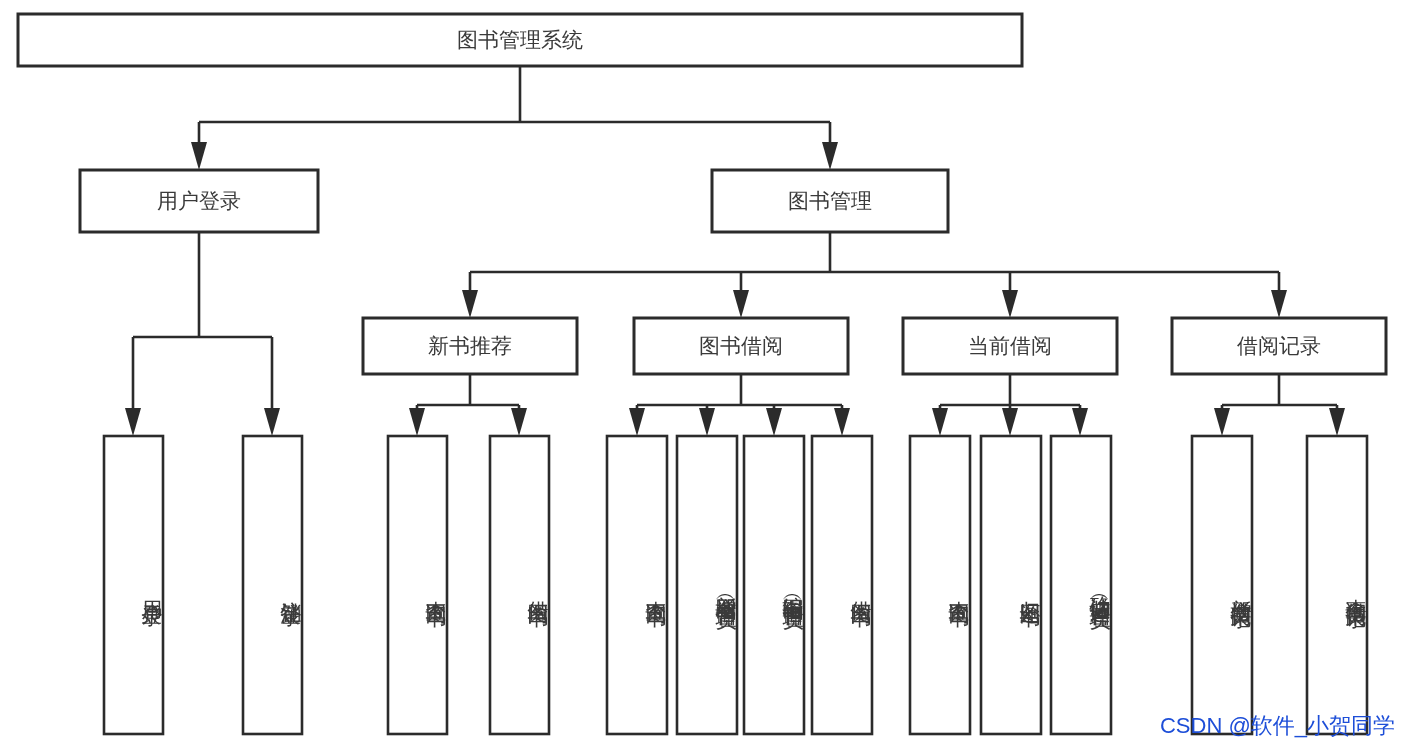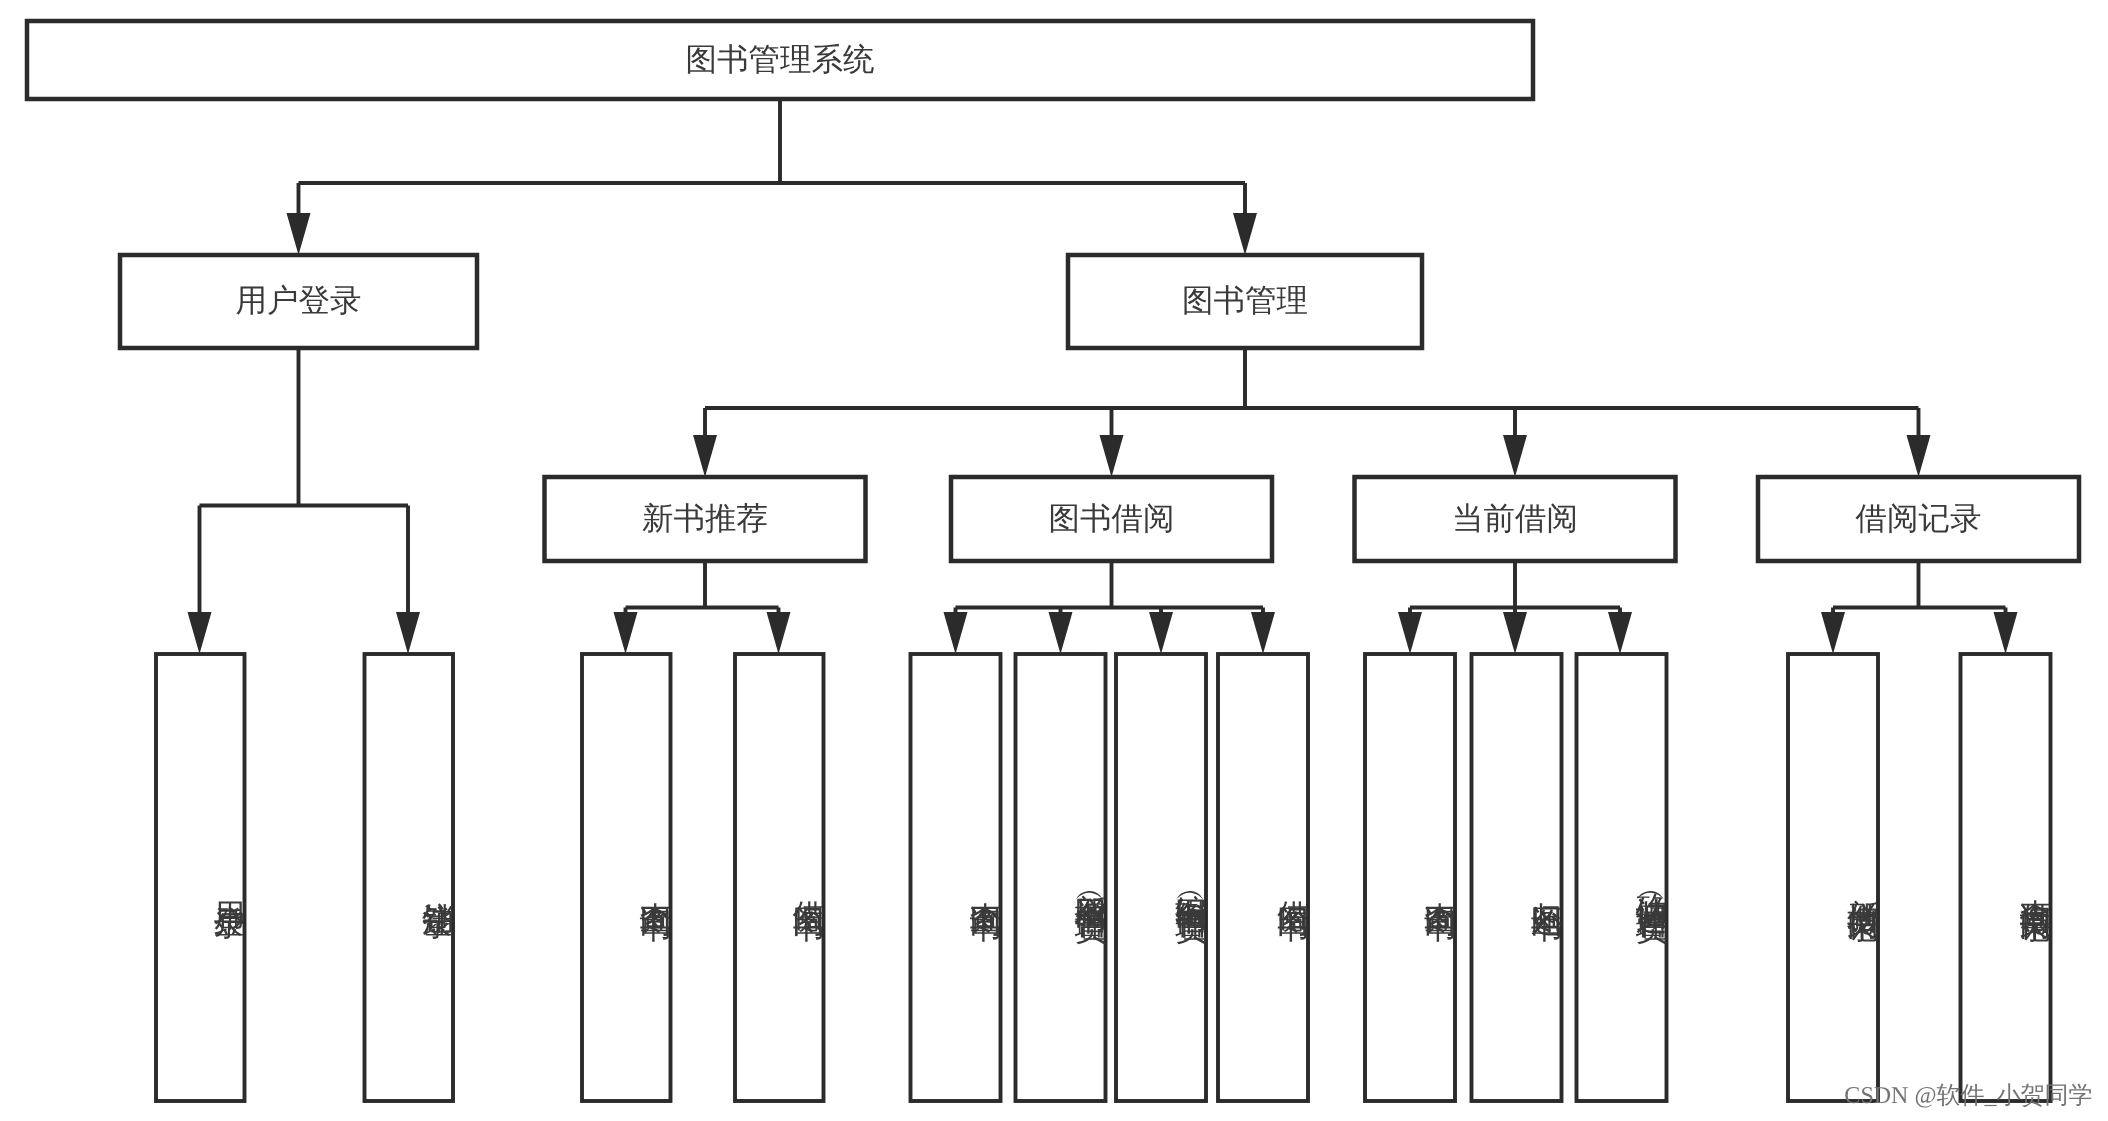--- a/index.html
+++ b/index.html
@@ -72,23 +72,23 @@
     white-space: nowrap;
     overflow: hidden;
   }
   .vlabel-wrap {
     overflow: visible;
   }
   .watermark {
     position: absolute;
     right: 10px;
     bottom: 6px;
-    font-family: Liberation Serif, serif;
-    font-size: 16px;
-    color: #737373;
+    font-family: Liberation Sans, sans-serif;
+    font-size: 22px;
+    color: #1d4ed8;
     white-space: nowrap;
     pointer-events: none;
     user-select: none;
   }
 </style>
 </head>
 <body>
 
 <div id="diagram-root">
   <svg class="tree-canvas" viewBox="0 0 1405 747" xmlns="http://www.w3.org/2000/svg">

